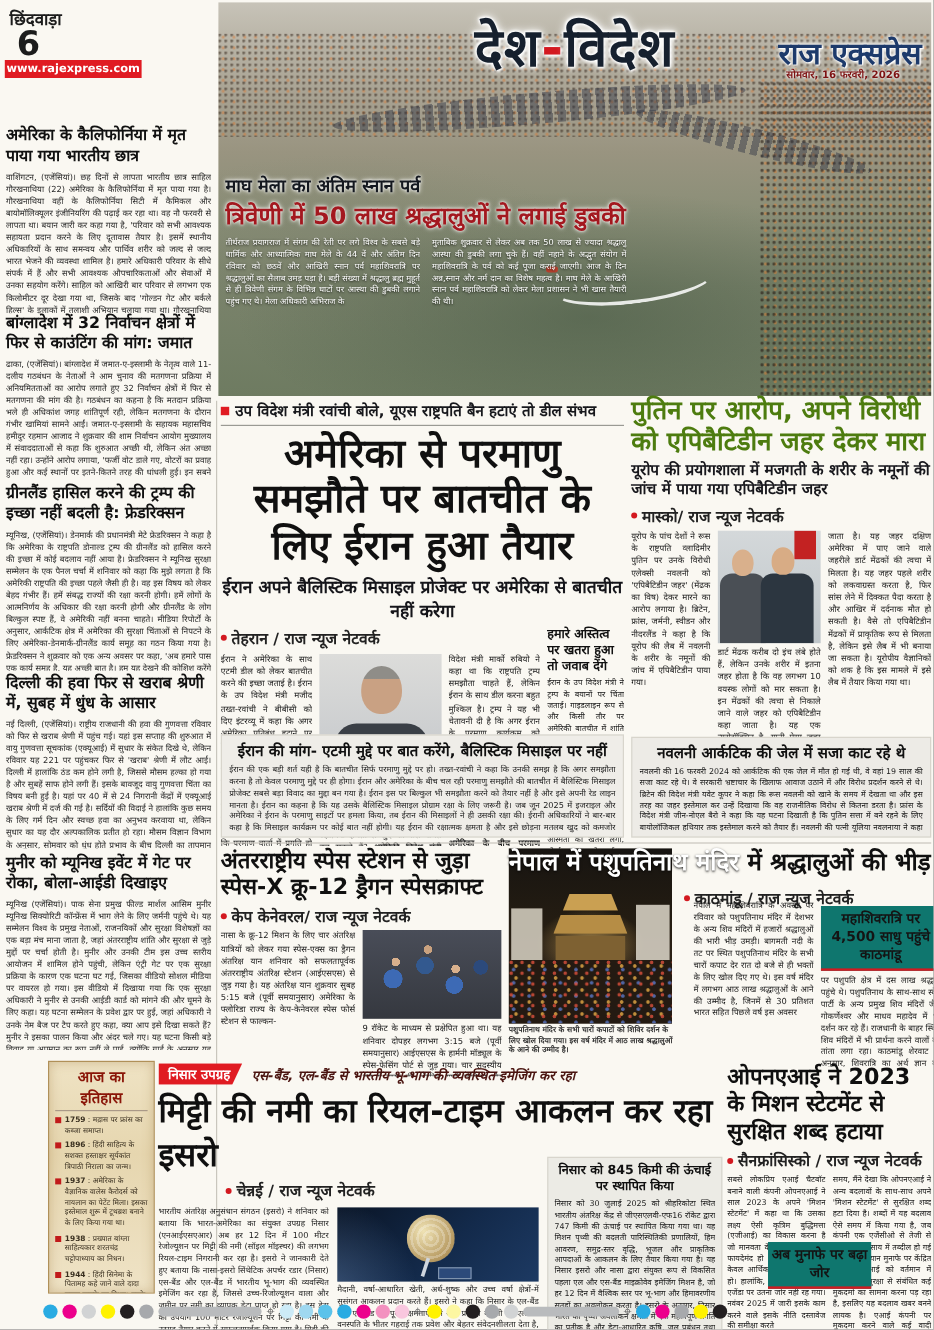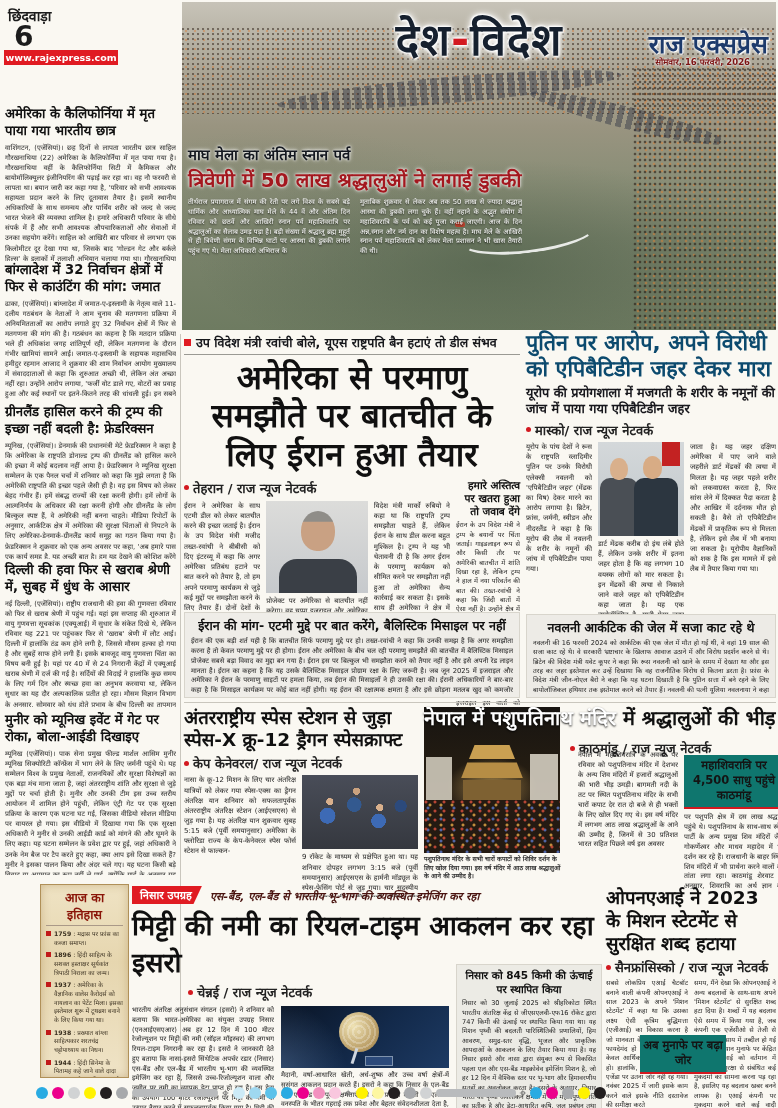--- a/index.html
+++ b/index.html
@@ -94,32 +94,32 @@
   .icol1{width:78px;}
   .icol2{width:104px;}
   .icol3{width:78px;}
   .portrait{width:104px;height:92px;background:linear-gradient(#dcdcda,#c6c9cc);position:relative;margin-bottom:3px;}
   .portrait .head{position:absolute;left:50%;top:10px;transform:translateX(-50%);width:34px;height:40px;
     border-radius:50% 50% 46% 46%;background:linear-gradient(#8f8d88 0 26%, #c9a183 27%);}
   .portrait .body{position:absolute;left:50%;bottom:0;transform:translateX(-50%);width:78px;height:34px;
     border-radius:18px 18px 0 0;background:#3a3f46;}
   .inner-sub{font-weight:bold;}
   .sidebox{width:64px;flex:none;}
-  .sidebox-title{font-size:10.5px;font-weight:bold;text-align:right;line-height:1.25;color:#111;}
+  .sidebox-title{font-size:10.5px;font-weight:bold;text-align:left;line-height:1.25;color:#111;}
   .sidebox-body{font-size:6.6px;line-height:1.42;text-align:justify;margin-top:3px;height:208px;overflow:hidden;}
   .iran-grid{display:flex;gap:6px;margin-top:5px;}
   .iran-main{width:266px;}
   .bottombox{left:184px;top:612px;width:336px;height:86px;background:#efede8;border:1px solid #d8d5cc;
     padding:4px 6px;box-sizing:border-box;}
   .bottombox-title{font-size:12.5px;font-weight:bold;text-align:center;color:#101010;}
   .bottombox-body{font-size:6.8px;line-height:1.45;text-align:justify;margin-top:3px;height:58px;overflow:hidden;}
 
   
   .putin{left:526px;top:330px;width:250px;}
-  .putin-head{font-size:21.5px;font-weight:bold;line-height:1.2;color:#0c4a6e;}
+  .putin-head{font-size:21.5px;font-weight:bold;line-height:1.2;color:#4d7c0f;}
   .putin-sub{font-size:12.8px;font-weight:bold;line-height:1.3;margin-top:3px;color:#17171c;}
   .putin-cols{display:flex;gap:6px;margin-top:3px;height:196px;}
   .pcol{font-size:7px;line-height:1.46;text-align:justify;overflow:hidden;}
   .pcol1{width:66px;}
   .pcolm{width:86px;}
   .pcol3{width:86px;}
   .pn-photo{width:86px;height:94px;background:linear-gradient(#d4d8da,#bfc6ca);position:relative;margin-bottom:3px;overflow:hidden;}
   .pn-photo .flag{position:absolute;right:4px;top:0;width:18px;height:24px;background:#c32222;}
   .pn-photo .h1{position:absolute;left:12px;top:16px;width:18px;height:22px;border-radius:50% 50% 45% 45%;background:#d9b08c;}
   .pn-photo .b1{position:absolute;left:2px;top:36px;width:38px;height:58px;border-radius:10px 10px 0 0;background:#4a4f55;}
@@ -300,20 +300,21 @@
       <span><span class="hist-year">1944</span> <span>: हिंदी सिनेमा के पितामह कहे जाने वाले दादा साहब फाल्के का निधन। उनके सम्मान में दिए जाने वाले दादा साहब फाल्के पुरस्कार को फिल्मजगत का सबसे प्रतिष्ठित सम्मान माना जाता है।</span></span>
     </div>
   </div>
 
   <div class="abs iran">
     <div class="kicker-row">
       <span class="red-sq"></span>
       <span class="iran-kicker">उप विदेश मंत्री रवांची बोले, यूएस राष्ट्रपति बैन हटाएं तो डील संभव</span>
     </div>
     <div class="iran-head">अमेरिका से परमाणु समझौते पर बातचीत के लिए ईरान हुआ तैयार</div>
+    <div class="iran-sub">ईरान अपने बैलिस्टिक मिसाइल प्रोजेक्ट पर अमेरिका से बातचीत नहीं करेगा</div>
     <div class="iran-grid">
       <div class="iran-main">
         <div class="byline">
             <span class="red-dot"></span>
             <span>तेहरान / राज न्यूज नेटवर्क</span>
           </div>
         <div class="iran-cols">
           <div class="icol icol1">ईरान ने अमेरिका के साथ एटमी डील को लेकर बातचीत करने की इच्छा जताई है। ईरान के उप विदेश मंत्री मजीद तख्त-रवांची ने बीबीसी को दिए इंटरव्यू में कहा कि अगर अमेरिका प्रतिबंध हटाने पर बात करने को तैयार है, तो हम अपने परमाणु कार्यक्रम से जुड़े कई मुद्दों पर समझौता करने के लिए तैयार हैं। दोनों देशों के बीच बातचीत का पहला दौर मस्कट को जिनेवा में होने वाला है। वहीं अमेरिकी अधिकारी बार-बार कहते रहे हैं कि परमाणु वार्ता में प्रगति हो सकती है, अहम ईरान है, न कि अमेरिका। हालांकि, तख्त-रवांची ने दोहराया कि ईरान अपने बैलिस्टिक मिसाइल</div>
           <div class="icol icol2">
             <div class="portrait">

